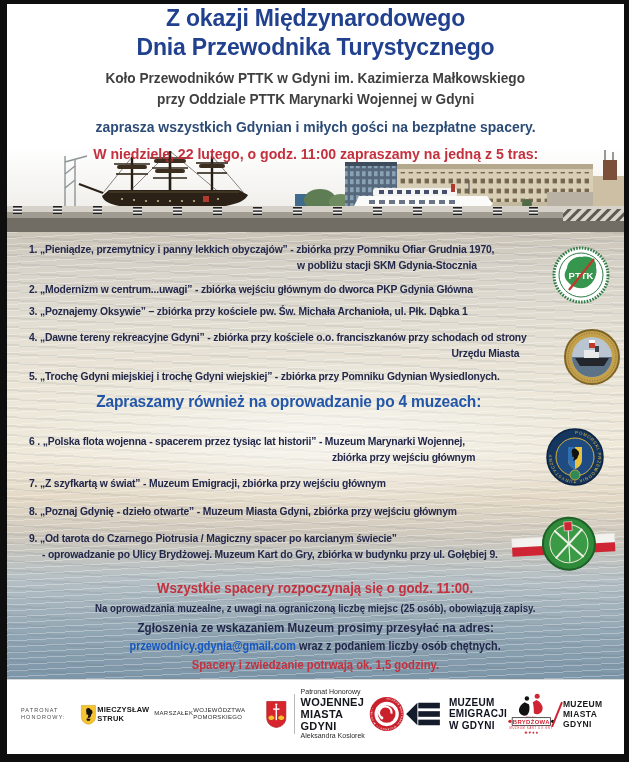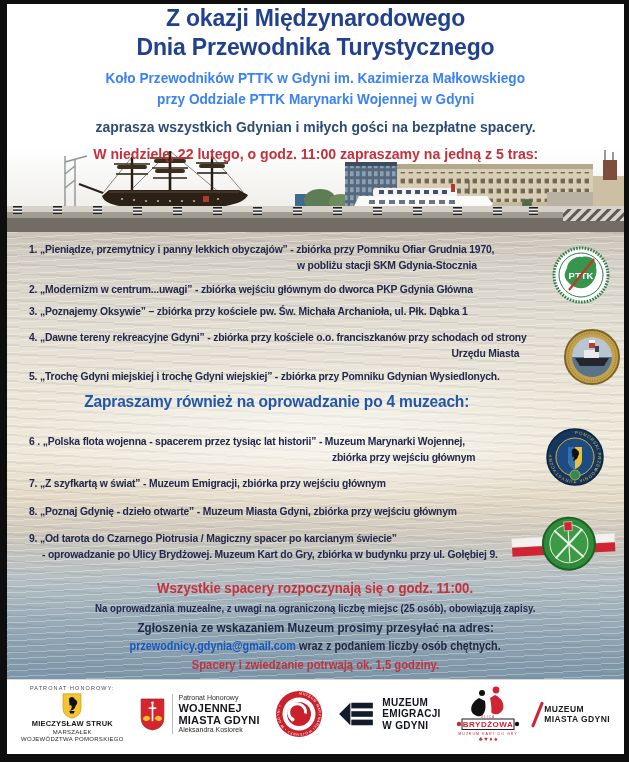--- a/index.html
+++ b/index.html
@@ -3,21 +3,21 @@
 <meta charset="utf-8">
 <style>
   html,body{margin:0;padding:0;background:#e9e9e9;}
   .poster{position:relative;width:629px;height:762px;background:#0e0e0e;
     font-family:"Liberation Sans",sans-serif;overflow:hidden;}
   .inner{position:absolute;left:7px;top:4px;width:617px;height:750px;background:#ffffff;overflow:hidden;}
 
   
   .header{text-align:center;height:142px;}
   .title{font-size:23px;font-weight:bold;color:#21418f;line-height:1.24;letter-spacing:-0.2px;}
-  .org{font-size:14.5px;font-weight:bold;color:#3b82f6;line-height:1.45;margin-top:7px;}
+  .org{font-size:14.5px;font-weight:bold;color:#404040;line-height:1.45;margin-top:7px;}
   .org span,.invite span,.date span,.mus-head span{display:inline-block;transform:scaleX(.94);transform-origin:center;white-space:nowrap;}
   .invite{font-size:15px;font-weight:bold;color:#2c4b76;margin-top:8px;}
   .invite span{transform:scaleX(.93);}
   .date{font-size:15px;font-weight:bold;color:#c4313e;margin-top:10px;}
 
   
   .photo{display:block;width:617px;height:86px;}
 
   
   .water{position:relative;width:617px;height:447px;
@@ -26,35 +26,35 @@
       repeating-linear-gradient(177deg, rgba(255,255,255,.30) 0 1px, rgba(255,255,255,0) 1px 6px),
       repeating-linear-gradient(183deg, rgba(90,100,110,.10) 0 2px, rgba(0,0,0,0) 2px 9px),
       linear-gradient(180deg,#cbc5b9 0%,#d9d4ca 9%,#e4dfd3 22%,#ece7d8 38%,#efe9da 50%,#e3d8c5 60%,#cfc9bd 68%,#b4bfc4 78%,#93a7b4 89%,#7b95a8 100%);
   }
   .ln{position:absolute;left:22px;font-weight:bold;color:#23284a;font-size:11.5px;
       letter-spacing:-0.2px;white-space:nowrap;line-height:16px;}
   .ln > span{display:inline-block;transform:scaleX(.90);transform-origin:left center;white-space:nowrap;}
   .ln.rt{left:0;text-align:right;}
   .ln.rt > span{transform-origin:right center;}
   .mus-head{position:absolute;top:160px;left:0;width:540px;text-align:center;
-      font-size:16.5px;font-weight:bold;color:#2356a8;letter-spacing:-0.2px;}
+      font-size:16.5px;font-weight:bold;color:#2356a8;letter-spacing:-0.2px;padding-left:12px;}
   .cnote{position:absolute;left:0;width:617px;text-align:center;font-weight:bold;white-space:nowrap;}
   .cnote > span{display:inline-block;transform-origin:center;white-space:nowrap;}
   .red1{top:348px;font-size:14px;color:#c4313e;} .red1>span{transform:scaleX(.94);}
   .nv1{top:370px;font-size:11px;color:#23284a;} .nv1>span{transform:scaleX(.88);}
   .nv2{top:389px;font-size:12px;color:#23284a;} .nv2>span{transform:scaleX(.97);}
   .mail{top:407px;font-size:12px;color:#23284a;} .mail>span{transform:scaleX(.90);}
   .mail .em{color:#1557c0;}
   .red2{top:426px;font-size:12.5px;color:#c4313e;text-align:center;} .red2>span{transform:scaleX(.90);}
   .badges{position:absolute;inset:0;pointer-events:none;}
 
   
   .footer{position:relative;height:75px;background:#fff;border-top:1px solid #d9d9d9;
     display:flex;align-items:center;justify-content:space-between;padding:0 14px 6px 14px;box-sizing:border-box;}
-  .fcol{display:flex;flex-direction:column;align-items:center;line-height:1.18;}
+  .fcol{display:flex;flex-direction:row;align-items:center;line-height:1.18;}
   .plabel{font-size:5.5px;letter-spacing:1.1px;color:#4a4a4a;margin-bottom:1px;}
   .fname{font-size:7.5px;font-weight:bold;color:#161616;margin-top:1px;letter-spacing:.2px;}
   .fsub{font-size:6px;color:#2a2a2a;letter-spacing:.3px;}
   .prez{display:flex;align-items:center;gap:6px;}
   .vdiv{width:1px;height:40px;background:#b9b9b9;}
   .prez-t{display:flex;flex-direction:column;line-height:1.12;}
   .prez-small{font-size:7px;color:#2a2a2a;}
   .prez-big{font-size:11px;font-weight:bold;color:#14161c;letter-spacing:.2px;}
   .emig{display:flex;align-items:center;gap:7px;}
   .emig-t{display:flex;flex-direction:column;line-height:1.16;font-size:10px;font-weight:bold;color:#10131f;letter-spacing:.3px;}

